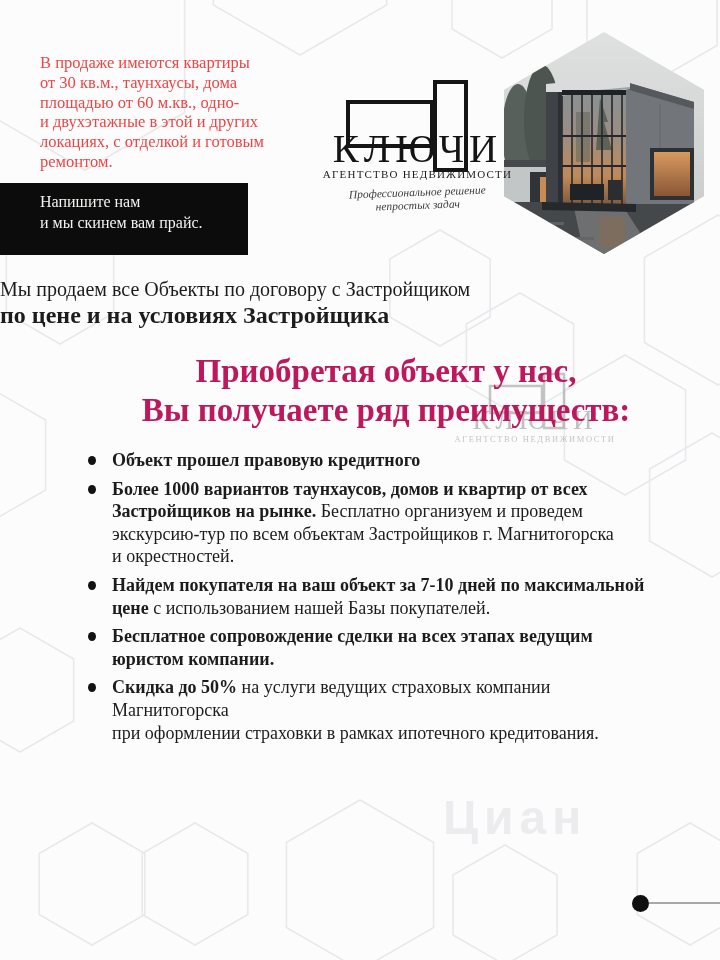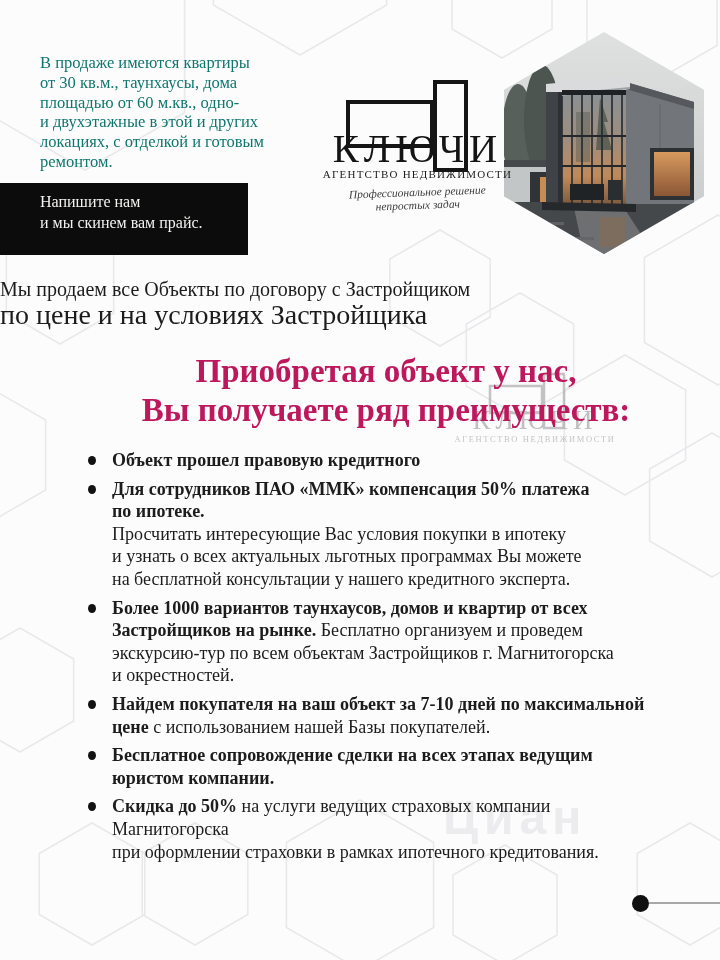--- a/index.html
+++ b/index.html
@@ -7,21 +7,21 @@
     width:720px; height:960px; position:relative; overflow:hidden;
     background:#fcfcfd; color:#1c1c1c;
     font-family:"Liberation Serif","DejaVu Serif",serif;
   }
   .abs { position:absolute; }
   
   #hexbg { left:0; top:0; width:720px; height:960px; z-index:0; }
   
   .offer {
     left:40px; top:53px; width:270px; z-index:3;
-    font-size:16.5px; line-height:19.8px; white-space:pre-line; color:#0f766e;
+    font-size:16.5px; line-height:19.8px; white-space:pre-line; color:#ef4444;
   }
   
   .contact-box {
     left:0; top:183px; width:248px; height:72px; background:#0c0c0c; z-index:3;
   }
   .contact-box .txt {
     position:absolute; left:40px; top:8px; color:#f4f3f1;
     font-size:16px; line-height:21px; white-space:pre-line;
   }
   
@@ -41,21 +41,21 @@
     white-space:pre-line; transform:rotate(-2deg);
   }
   
   .photo {
     left:504px; top:32px; width:200px; height:222px; z-index:2;
     clip-path:polygon(50% 0%,100% 26%,100% 74%,50% 100%,0% 74%,0% 26%);
   }
   
   .intro { left:0; top:276px; width:720px; z-index:3; }
   .intro .l1 { font-size:20px; line-height:26px; }
-  .intro .l2 { font-size:28px; line-height:26px; font-weight:normal; }
+  .intro .l2 { font-size:24px; line-height:26px; font-weight:bold; }
   
   .heading {
     left:0; top:352px; width:720px; text-align:center; z-index:3;
     font-size:33px; line-height:39px; font-weight:bold; white-space:pre-line;
     color:#be185d;
     padding-left:26px;
   }
   
   .wm-logo { left:460px; top:372px; width:150px; height:75px; z-index:1; text-align:center; opacity:0.75; }
   .wm-logo svg { position:absolute; left:20px; top:0; }
@@ -219,25 +219,20 @@
   <div class="sub">АГЕНТСТВО НЕДВИЖИМОСТИ</div>
 </div>
 
 <div class="abs heading">Приобретая объект у нас,
 Вы получаете ряд преимуществ:</div>
 
 <div class="abs cian">Циан</div>
 
 <ul class="abs benefits">
     <li><b>Объект прошел правовую кредитного</b></li>
-    <li><b>Для сотрудников ПАО «ММК» компенсация 50% платежа
-по ипотеке.</b>
-Просчитать интересующие Вас условия покупки в ипотеку
-и узнать о всех актуальных льготных программах Вы можете
-на бесплатной консультации у нашего кредитного эксперта.</li>
     <li><b>Более 1000 вариантов таунхаусов, домов и квартир от всех
 Застройщиков на рынке.</b> Бесплатно организуем и проведем
 экскурсию-тур по всем объектам Застройщиков г. Магнитогорска
 и окрестностей.</li>
     <li><b>Найдем покупателя на ваш объект за 7-10 дней по максимальной
 цене</b> с использованием нашей Базы покупателей.</li>
     <li><b>Бесплатное сопровождение сделки на всех этапах ведущим
 юристом компании.</b></li>
     <li><b>Скидка до 50%</b> на услуги ведущих страховых компании Магнитогорска
 при оформлении страховки в рамках ипотечного кредитования.</li>

